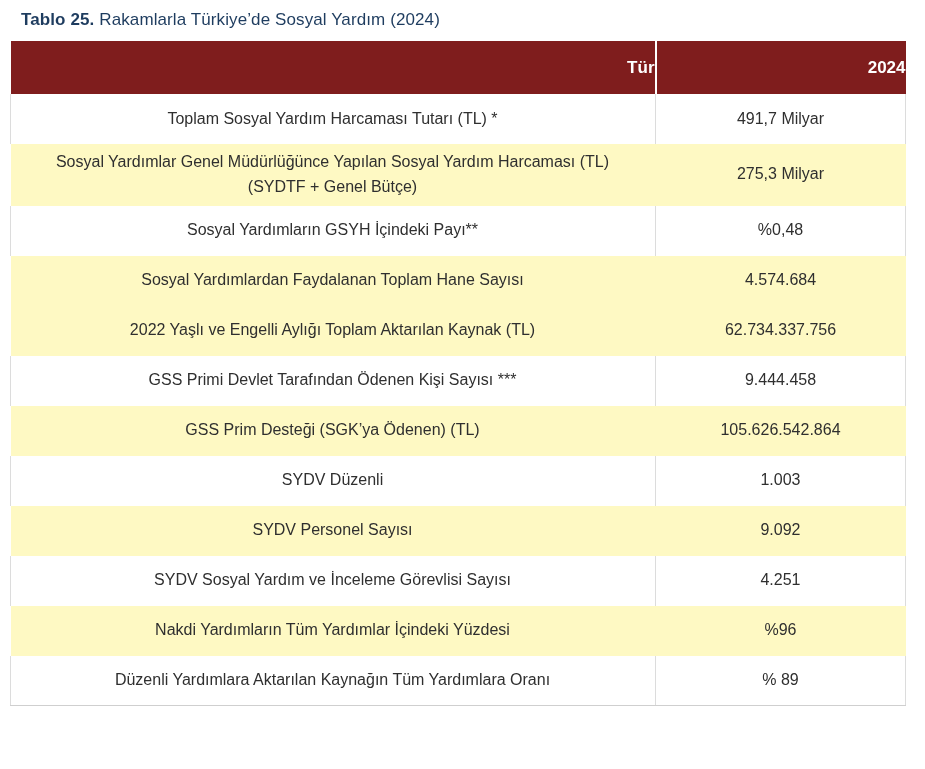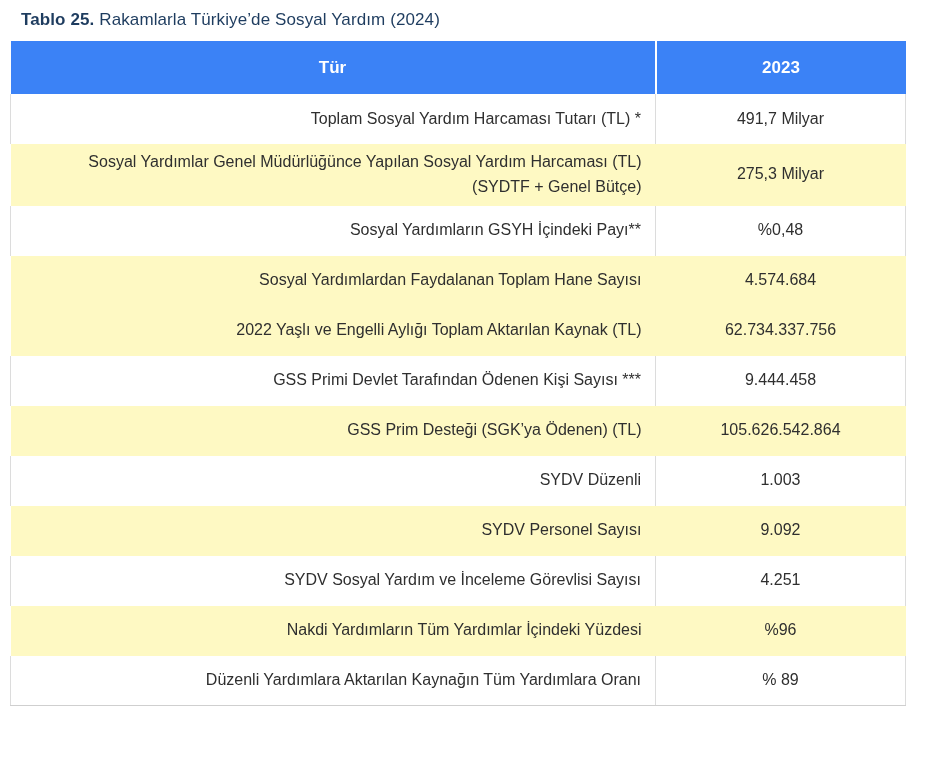--- a/index.html
+++ b/index.html
@@ -18,38 +18,38 @@
   }
   .caption .caption-label { font-weight: bold; margin-right: 5px; margin-left: 7px; }
   table.stats {
     width: 895px;
     border-collapse: collapse;
     table-layout: fixed;
   }
   col.c-tur { width: 645px; }
   col.c-val { width: 250px; }
   thead th {
-    background: #3b82f6;
+    background: #7f1d1d;
     color: #ffffff;
     font-size: 17px;
     font-weight: bold;
     height: 53px;
-    text-align: center;
+    text-align: right;
     vertical-align: middle;
   }
   thead th.col-val { border-left: 2px solid #ffffff; }
   tbody td {
     height: 50px;
     font-size: 16px;
     color: #2f2f2f;
     vertical-align: middle;
     line-height: 1.55;
   }
   tbody tr.tall td { height: 60px; }
-  tbody td.label-cell { text-align: right; padding: 6px 14px 6px 13px; }
+  tbody td.label-cell { text-align: center; padding: 6px 14px 6px 13px; }
   tbody td.value-cell { text-align: center; padding: 6px 8px; }
   tbody tr.row-white { background: #ffffff; }
   tbody tr.row-gray  { background: #fef9c3; }
   tbody tr.row-white td { border-left: 1px solid #dcdcdc; border-right: 1px solid #dcdcdc; }
   tbody tr:last-child td { border-bottom: 1px solid #cfcfcf; }
 </style>
 </head>
 <body>
 
 <div class="page">
@@ -59,21 +59,21 @@
   </div>
 
   <table class="stats">
     <colgroup>
         <col class="c-tur">
         <col class="c-val">
       </colgroup>
     <thead>
       <tr>
         <th class="col-tur">Tür</th>
-        <th class="col-val">2023</th>
+        <th class="col-val">2024</th>
       </tr>
     </thead>
     <tbody>
       <tr class="row-white">
         <td class="label-cell">Toplam Sosyal Yardım Harcaması Tutarı (TL) *</td>
         <td class="value-cell">491,7 Milyar</td>
       </tr>
       <tr class="row-gray tall">
         <td class="label-cell">
           <div>Sosyal Yardımlar Genel Müdürlüğünce Yapılan Sosyal Yardım Harcaması (TL)</div>

